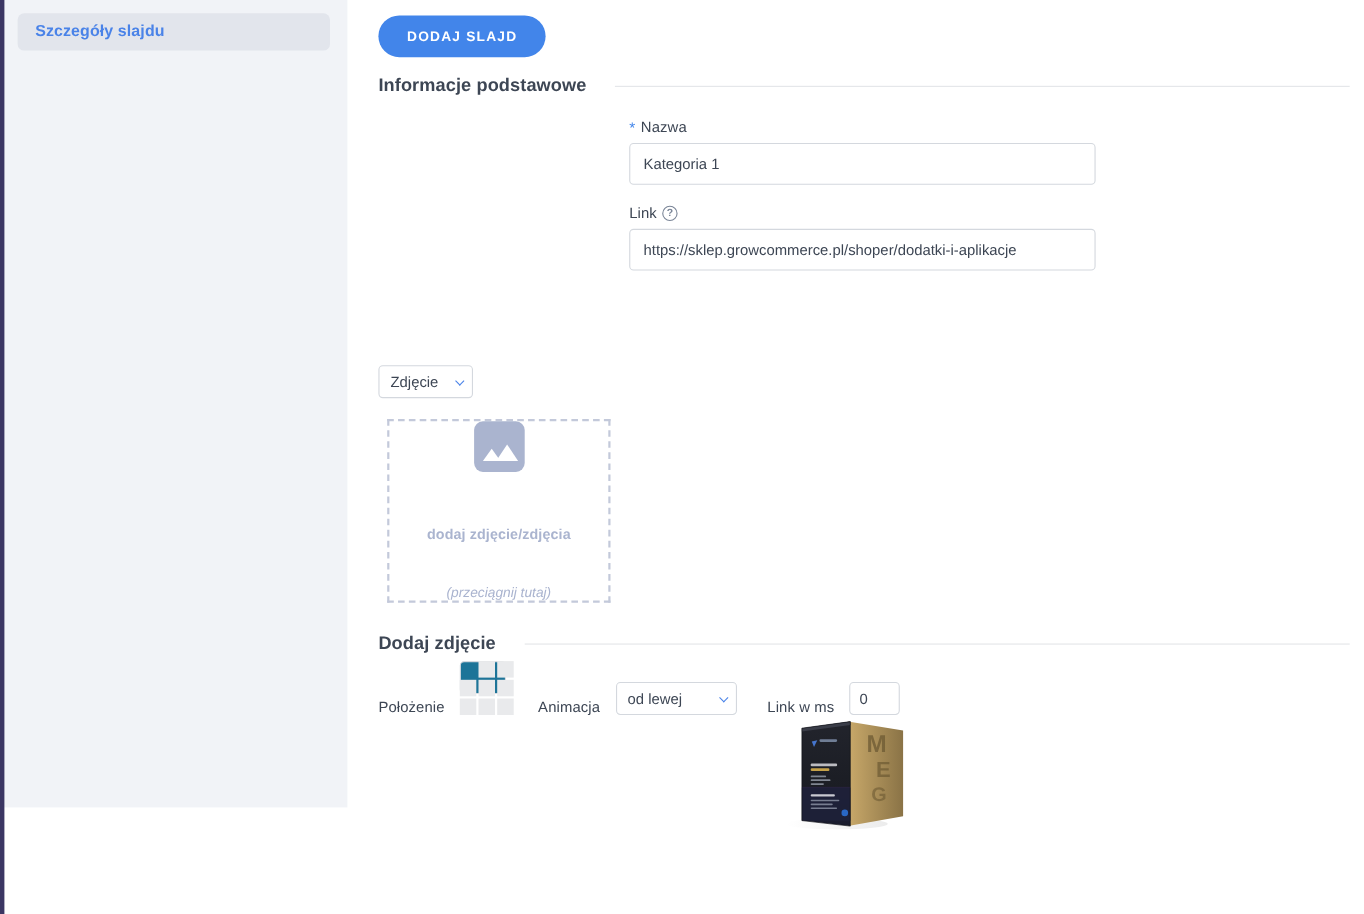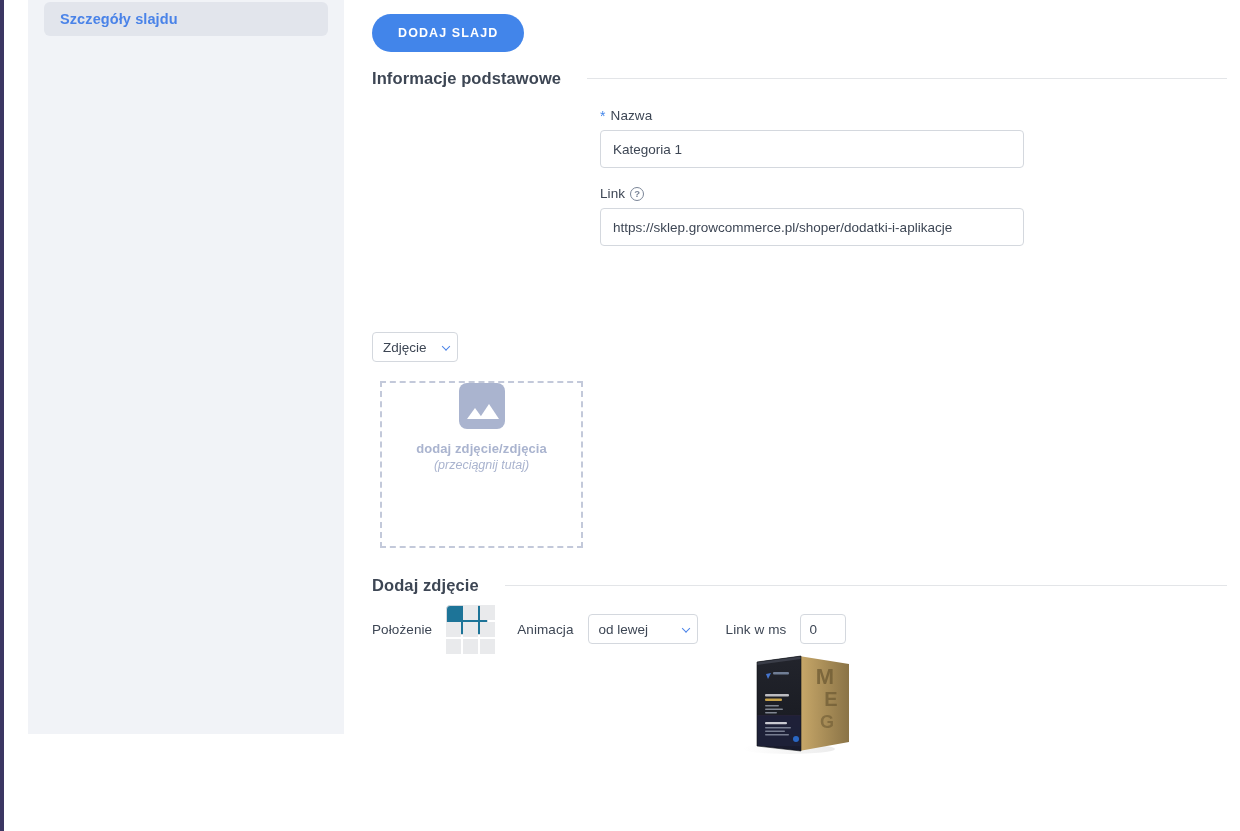--- a/index.html
+++ b/index.html
@@ -25,23 +25,22 @@
     background: #3b3663;
     z-index: 5;
   }
 
   
   .sidebar {
     width: 316px;
     height: 734px;
     background: #f1f3f7;
     flex: 0 0 316px;
-    padding: 2px 16px 0 16px;
-    position: relative;
-    margin-left: 28px;
+    padding: 12px 16px 0 16px;
+    position: relative;
   }
   .side-item {
     height: 34px;
     border-radius: 6px;
     display: flex;
     align-items: center;
     padding: 0 16px;
     font-size: 14.5px;
     letter-spacing: .1px;
   }
@@ -168,21 +167,21 @@
 
   
   .dropzone {
     position: absolute;
     left: 36px; top: 381px;
     width: 203px; height: 167px;
     border: 2px dashed #c3c9da;
     display: flex;
     flex-direction: column;
     align-items: center;
-    justify-content: flex-start;
+    justify-content: space-between;
     gap: 2px;
     background: #fff;
   }
   .dz-icon {
     width: 46px; height: 46px;
     border-radius: 8px;
     background: #aab4cf;
     position: relative;
     margin-bottom: 10px;
   }
@@ -214,21 +213,21 @@
     font-size: 12.5px;
     font-style: italic;
     color: #aab4cf;
   }
 
   
   .ctrl-row {
     position: absolute;
     left: 28px; top: 608px;
     display: flex;
-    align-items: center;
+    align-items: flex-end;
     gap: 0;
     height: 42px;
   }
   .ctrl-label {
     font-size: 13.5px;
     color: #3d4654;
     letter-spacing: .1px;
   }
   .pos-grid {
     display: grid;

